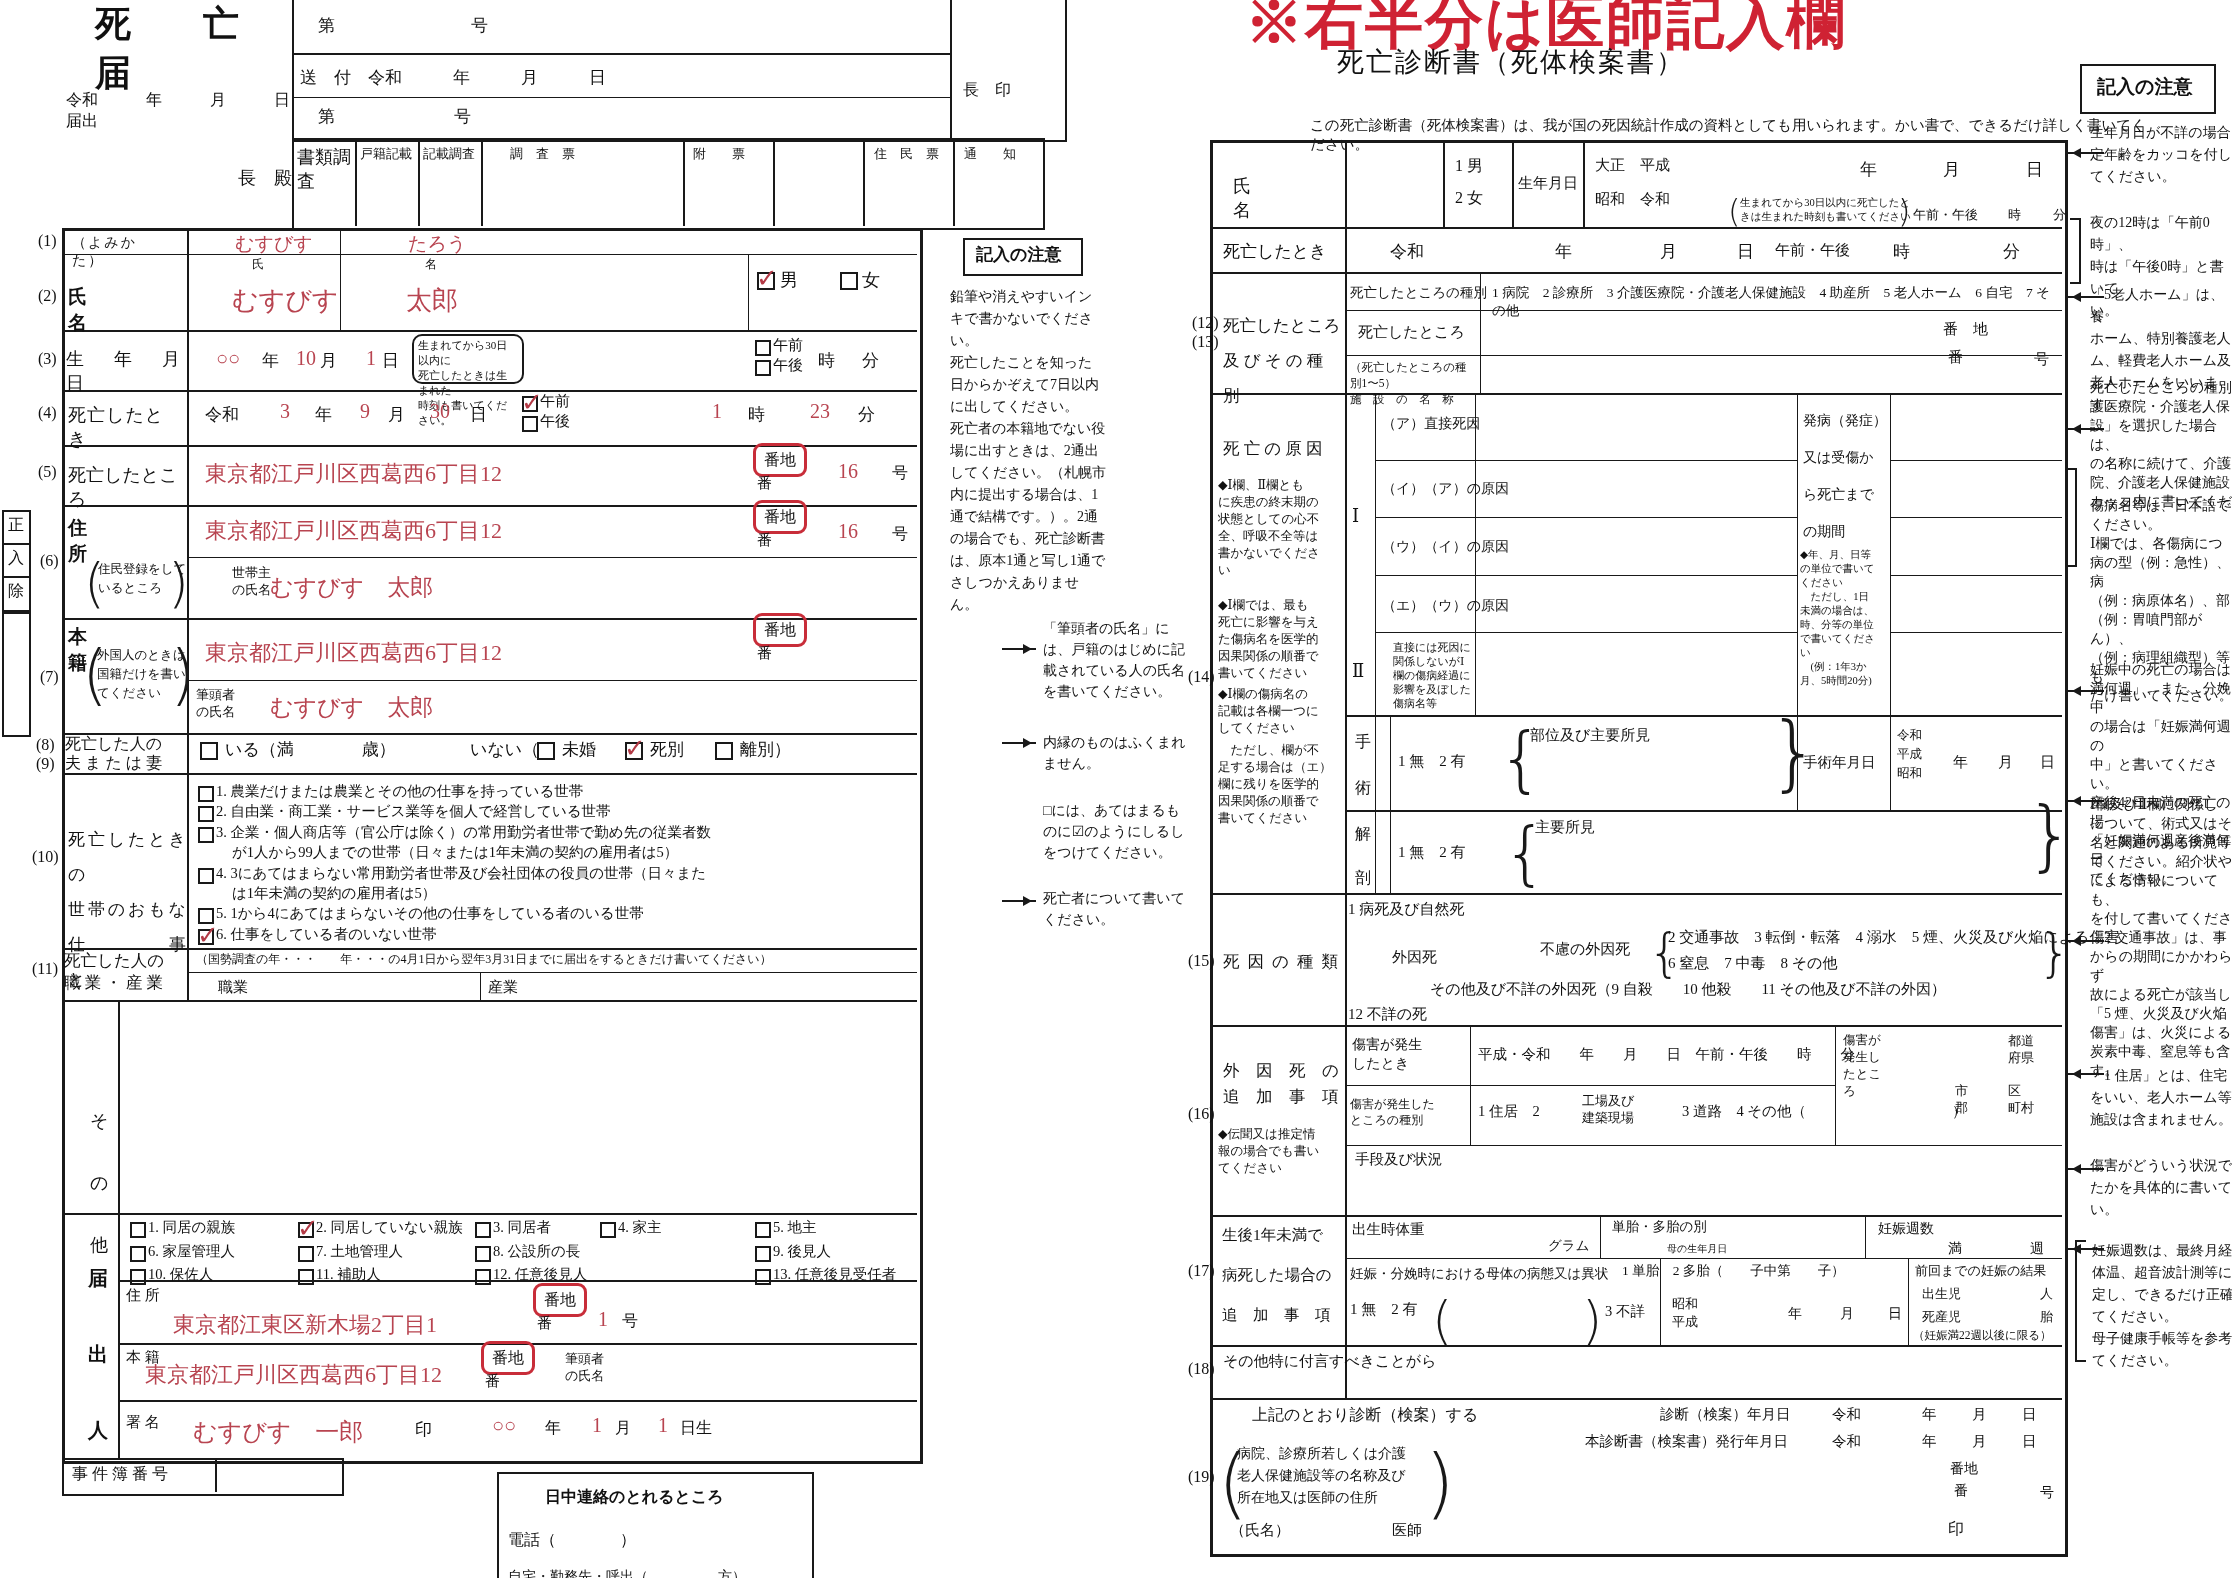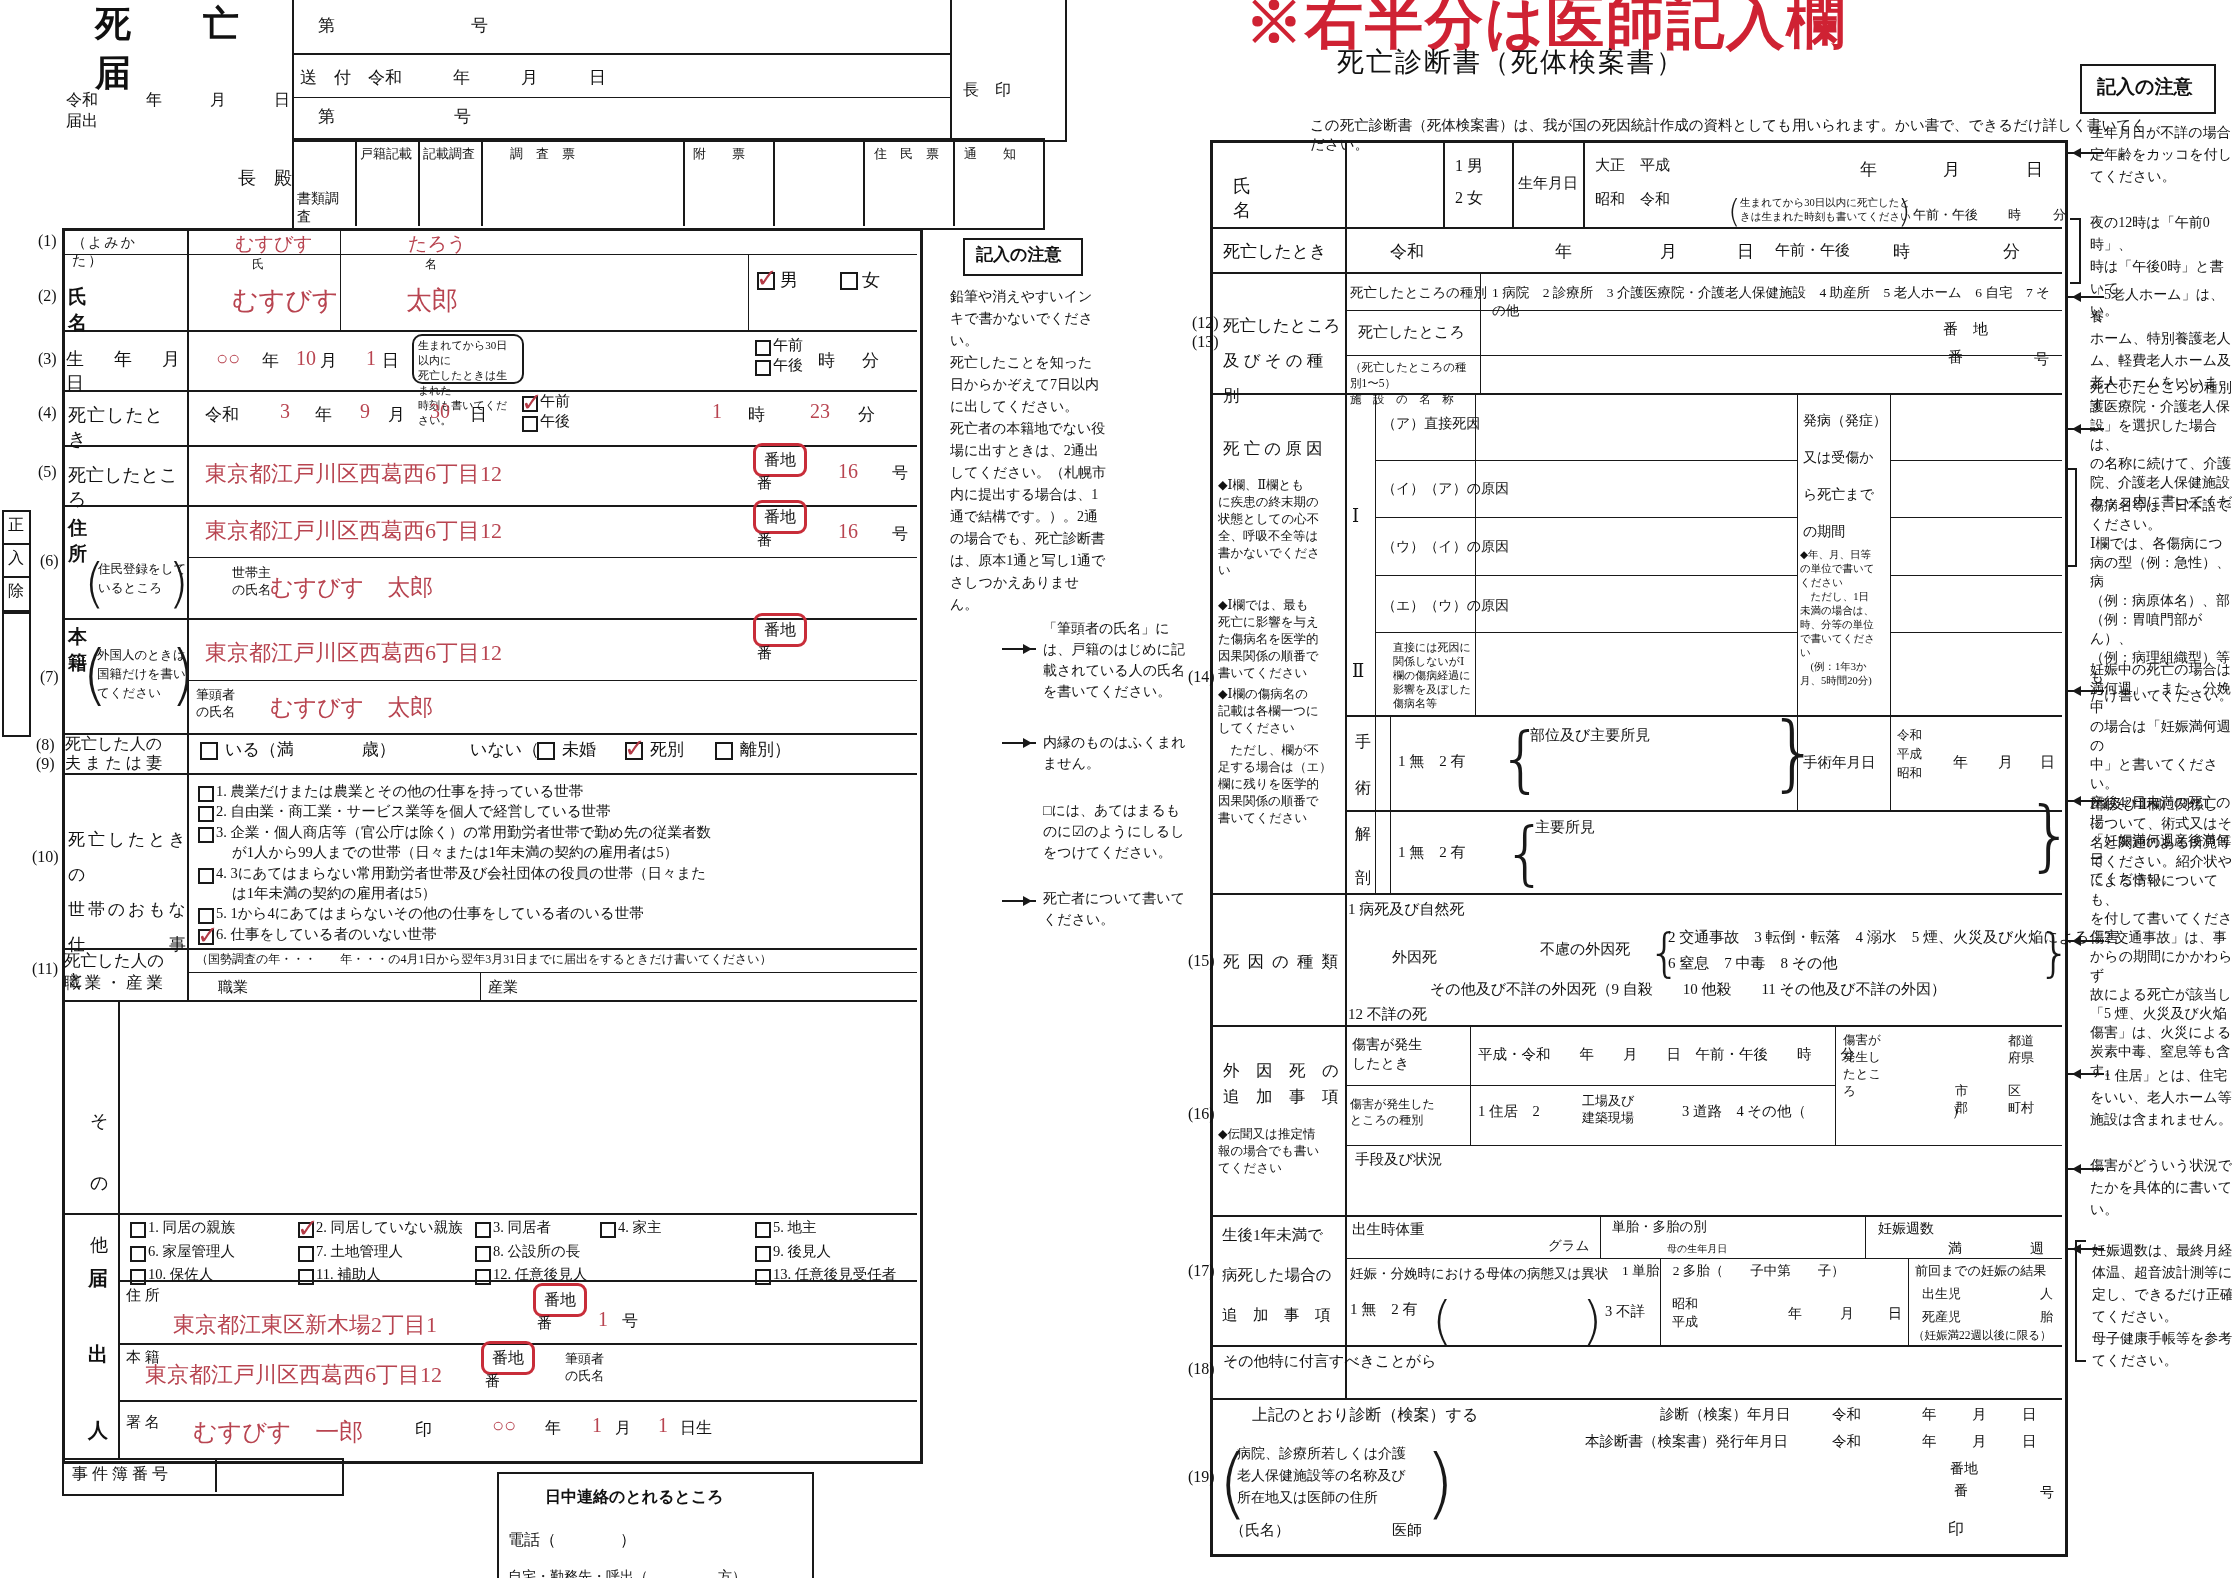--- a/index.html
+++ b/index.html
@@ -42,21 +42,21 @@
   <div class="a" style="left:963px;top:80px;font-size:16px;">長　印</div>
 
   <div class="bx" style="left:292px;top:138px;width:749px;height:88px;"></div>
   <i class="vl" style="left:355px;top:138px;height:88px;"></i>
   <i class="vl" style="left:418px;top:138px;height:88px;"></i>
   <i class="vl" style="left:481px;top:138px;height:88px;"></i>
   <i class="vl" style="left:683px;top:138px;height:88px;"></i>
   <i class="vl" style="left:773px;top:138px;height:88px;"></i>
   <i class="vl" style="left:863px;top:138px;height:88px;"></i>
   <i class="vl" style="left:953px;top:138px;height:88px;"></i>
-  <div class="a" style="left:297px;top:145px;width:54px;font-size:14px;margin-top:45px;">書類調査</div>
+  <div class="a" style="left:297px;top:145px;width:54px;font-size:18px;">書類調査</div>
   <div class="a" style="left:360px;top:145px;width:54px;font-size:13px;">戸籍記載</div>
   <div class="a" style="left:423px;top:145px;width:54px;font-size:13px;">記載調査</div>
   <div class="a" style="left:510px;top:145px;width:145px;font-size:13px;">調　査　票</div>
   <div class="a" style="left:693px;top:145px;width:70px;font-size:13px;">附　　票</div>
   <div class="a" style="left:874px;top:145px;width:68px;font-size:13px;">住　民　票</div>
   <div class="a" style="left:964px;top:145px;width:68px;font-size:13px;">通　　知</div>
 
   <div class="bx" style="left:2px;top:510px;width:25px;height:100px;"></div>
   <i class="hl" style="left:2px;top:543px;width:27px;"></i>
   <i class="hl" style="left:2px;top:576px;width:27px;"></i>

